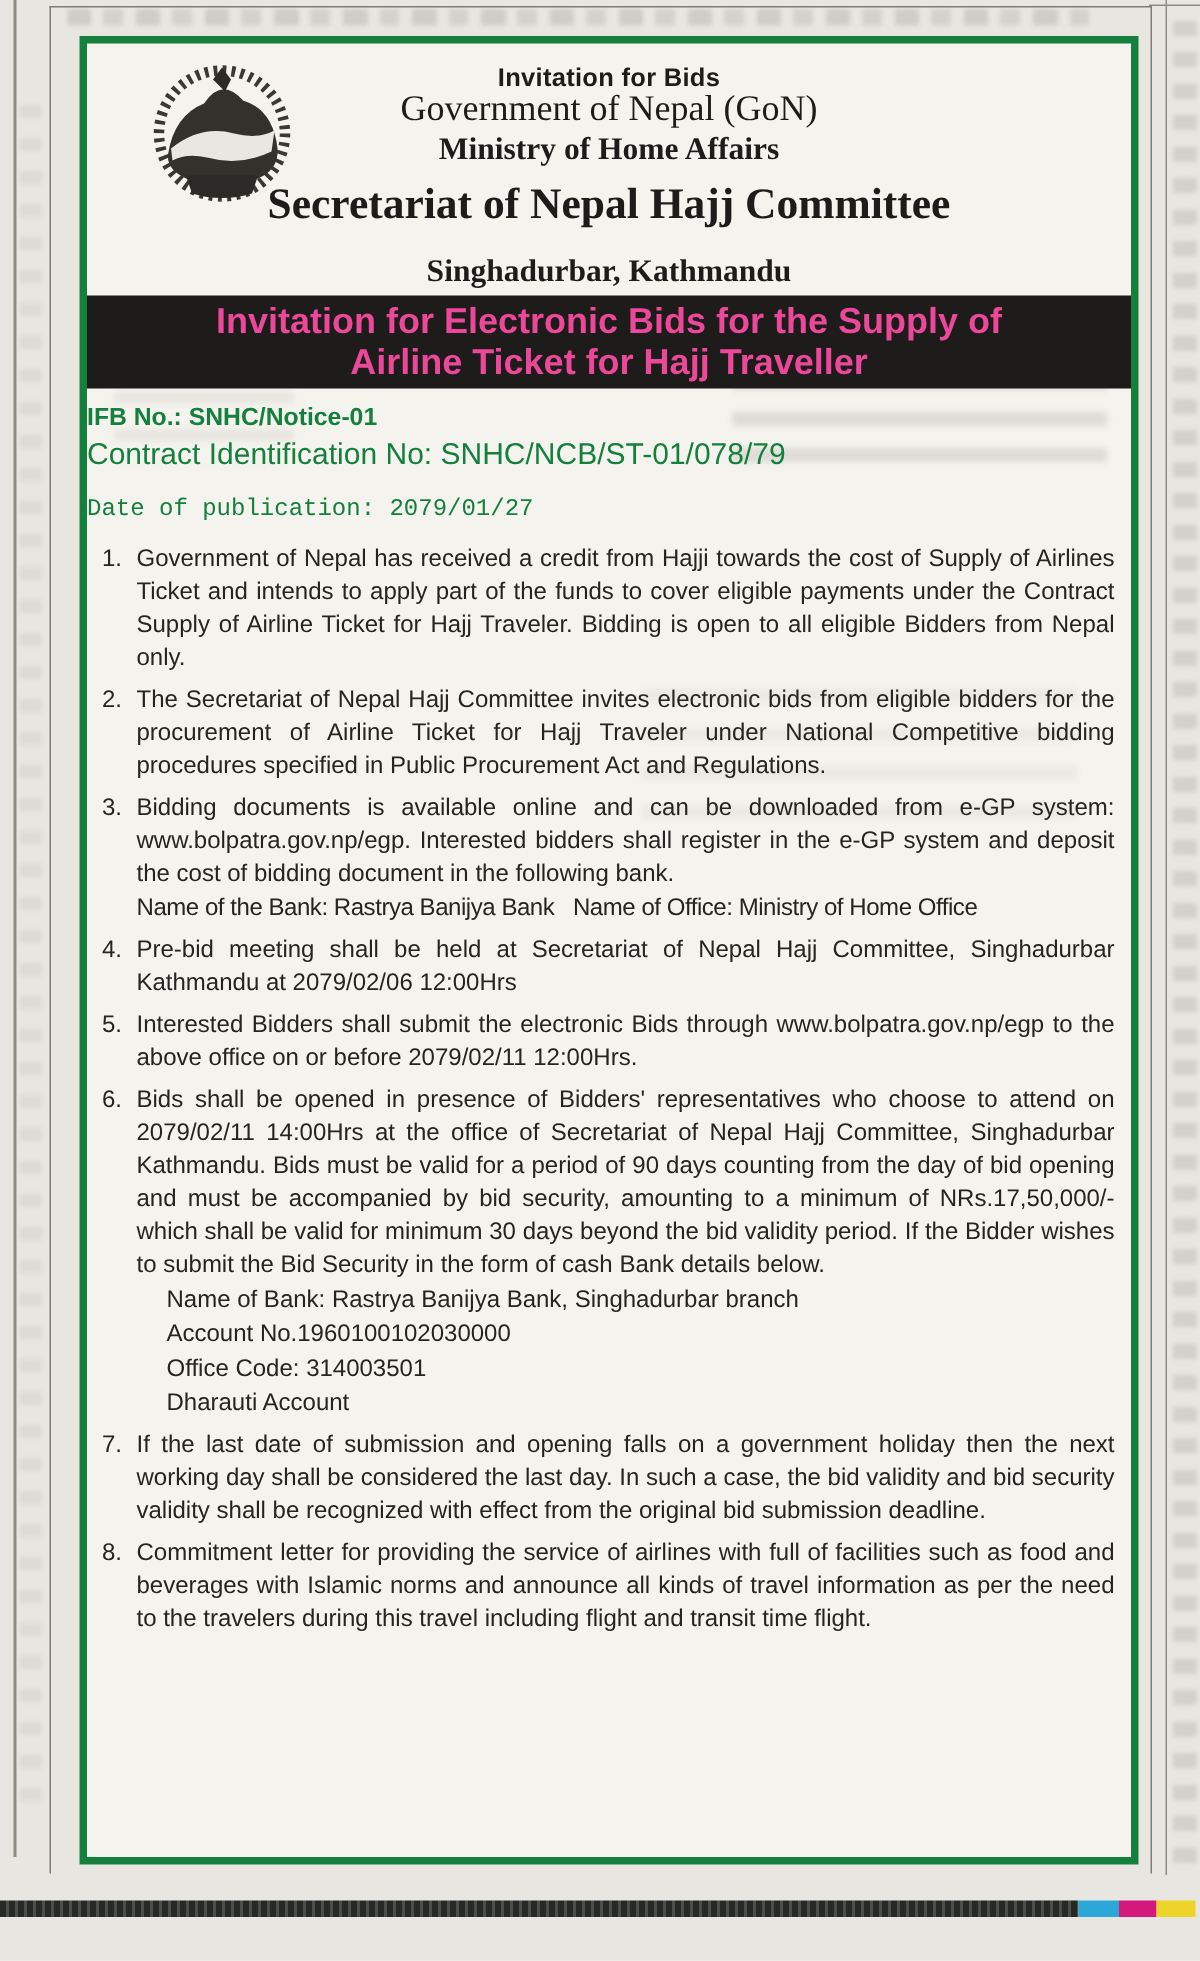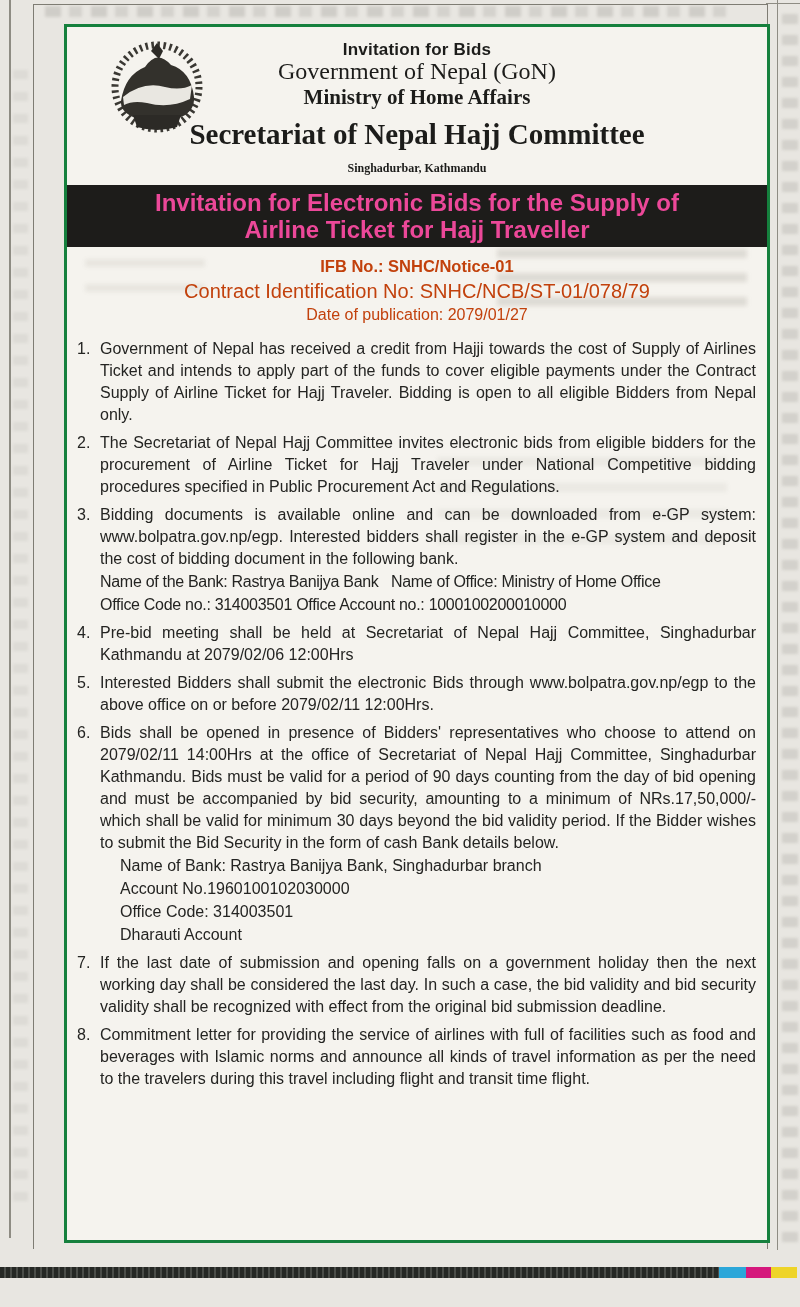--- a/index.html
+++ b/index.html
@@ -24,48 +24,48 @@
   .ghost-right { left:782px; top:14px; width:16px; height:1230px;
     background:repeating-linear-gradient(180deg, rgba(104,102,94,.30) 0 10px, rgba(104,102,94,0) 10px 21px); }
   .ghost-left  { left:13px; top:70px; width:15px; height:1140px; opacity:.35;
     background:repeating-linear-gradient(180deg, rgba(104,102,94,.25) 0 9px, rgba(104,102,94,0) 9px 22px); }
 
   
   .outer-box { position:absolute; left:33px; top:4px; width:733px; height:1244px;
     border:1.5px solid #7e7c73; border-bottom:none; }
 
   
-  .notice { position:absolute; left:64px; top:24px; width:706px; height:1219px;
-    box-sizing:border-box; border:3px solid #15803d; background:#f5f3ee; }
+  .notice { position:absolute; left:53px; top:24px; width:706px; height:1219px;
+    box-sizing:border-box; border:5px solid #15803d; background:#f5f3ee; }
 
   
   .gblob { position:absolute; filter:blur(2px); pointer-events:none; }
   .gb1 { left:430px; top:222px; width:250px; height:62px;
     background:repeating-linear-gradient(180deg, rgba(120,115,100,.18) 0 9px, transparent 9px 24px); }
   .gb2 { left:18px; top:232px; width:120px; height:50px; opacity:.7;
     background:repeating-linear-gradient(180deg, rgba(120,115,100,.15) 0 8px, transparent 8px 25px); }
   .gb3 { left:370px; top:430px; width:290px; height:90px; opacity:.6;
     background:repeating-linear-gradient(180deg, rgba(120,115,100,.13) 0 9px, transparent 9px 26px); }
 
   .emblem { position:absolute; left:40px; top:12px; width:100px; height:100px; }
 
   .hdr { text-align:center; padding-top:12px; color:#1c1c1a; position:relative; }
   .h-invitation  { font-size:17px; font-weight:bold; line-height:21px; letter-spacing:.2px; }
   .h-gon         { font-family:"Liberation Serif", serif; font-size:24px; line-height:22px; }
   .h-ministry    { font-family:"Liberation Serif", serif; font-size:21px; font-weight:bold; line-height:26px; margin-top:2px; }
   .h-secretariat { font-family:"Liberation Serif", serif; font-size:29px; font-weight:bold; line-height:34px; margin-top:7px; }
-  .h-address     { font-family:"Liberation Serif", serif; font-size:12px; font-weight:bold; line-height:19px; margin-top:8px; }
+  .h-address     { font-family:"Liberation Serif", serif; font-size:21px; font-weight:bold; line-height:19px; margin-top:18px; }
 
   .banner { position:relative; margin-top:7px; background:#1d1c1a; color:#f6f5f1;
     text-align:center; font-weight:bold; font-size:24px; line-height:27px; padding:4px 0; }
 
-  .meta { position:relative; text-align:center; margin-top:8px; color:#c2410c; }
+  .meta { position:relative; margin-top:8px; color:#15803d; }
   .m-ifb      { font-weight:bold; font-size:16.5px; line-height:22px; }
   .m-contract { font-size:20px; line-height:22px; margin-top:3px; }
-  .m-date     { font-size:16px; line-height:22px; margin-top:2px; }
+  .m-date     { font-size:16px; line-height:22px; margin-top:14px;font-family:Liberation Mono, monospace; }
 
   .list { position:relative; margin-top:12px; padding:0 11px 0 10px;
     color:#242422; font-size:16px; line-height:22px; }
   .item { display:flex; margin-bottom:6px; }
   .num  { flex:0 0 23px; }
   .txt-wrap { flex:1; min-width:0; }
   .just { text-align:justify; }
   .subline { white-space:pre-wrap; }
   .subline.narrow { letter-spacing:-0.3px; line-height:23px; }
   .subline.indent { padding-left:20px; line-height:23px; }
@@ -143,21 +143,20 @@
         <div class="txt-wrap">
             <div class="just">The Secretariat of Nepal Hajj Committee invites electronic bids from eligible bidders for the procurement of Airline Ticket for Hajj Traveler under National Competitive bidding procedures specified in Public Procurement Act and Regulations.</div>
           </div>
       </div>
 
       <div class="item">
         <span class="num">3.</span>
         <div class="txt-wrap">
           <div class="just">Bidding documents is available online and can be downloaded from e-GP system: www.bolpatra.gov.np/egp. Interested bidders shall register in the e-GP system and deposit the cost of bidding document in the following bank.</div>
           <div class="subline narrow">Name of the Bank: Rastrya Banijya Bank   Name of Office: Ministry of Home Office</div>
-          <div class="subline narrow">Office Code no.: 314003501 Office Account no.: 1000100200010000</div>
         </div>
       </div>
 
       <div class="item">
         <span class="num">4.</span>
         <div class="txt-wrap">
             <div class="just">Pre-bid meeting shall be held at Secretariat of Nepal Hajj Committee, Singhadurbar Kathmandu at 2079/02/06 12:00Hrs</div>
           </div>
       </div>
 

